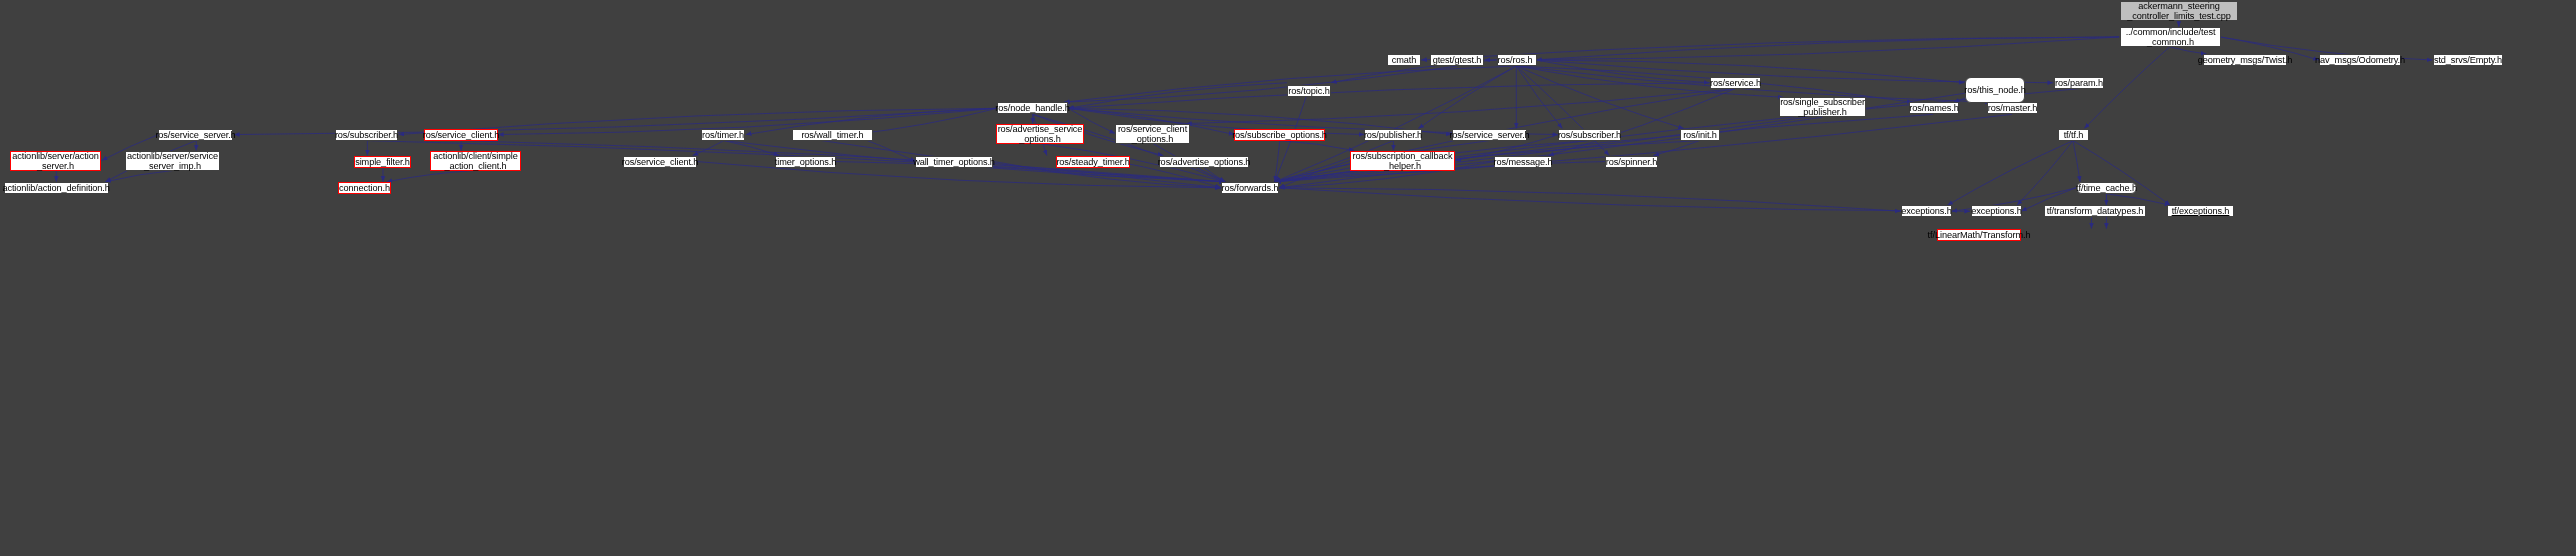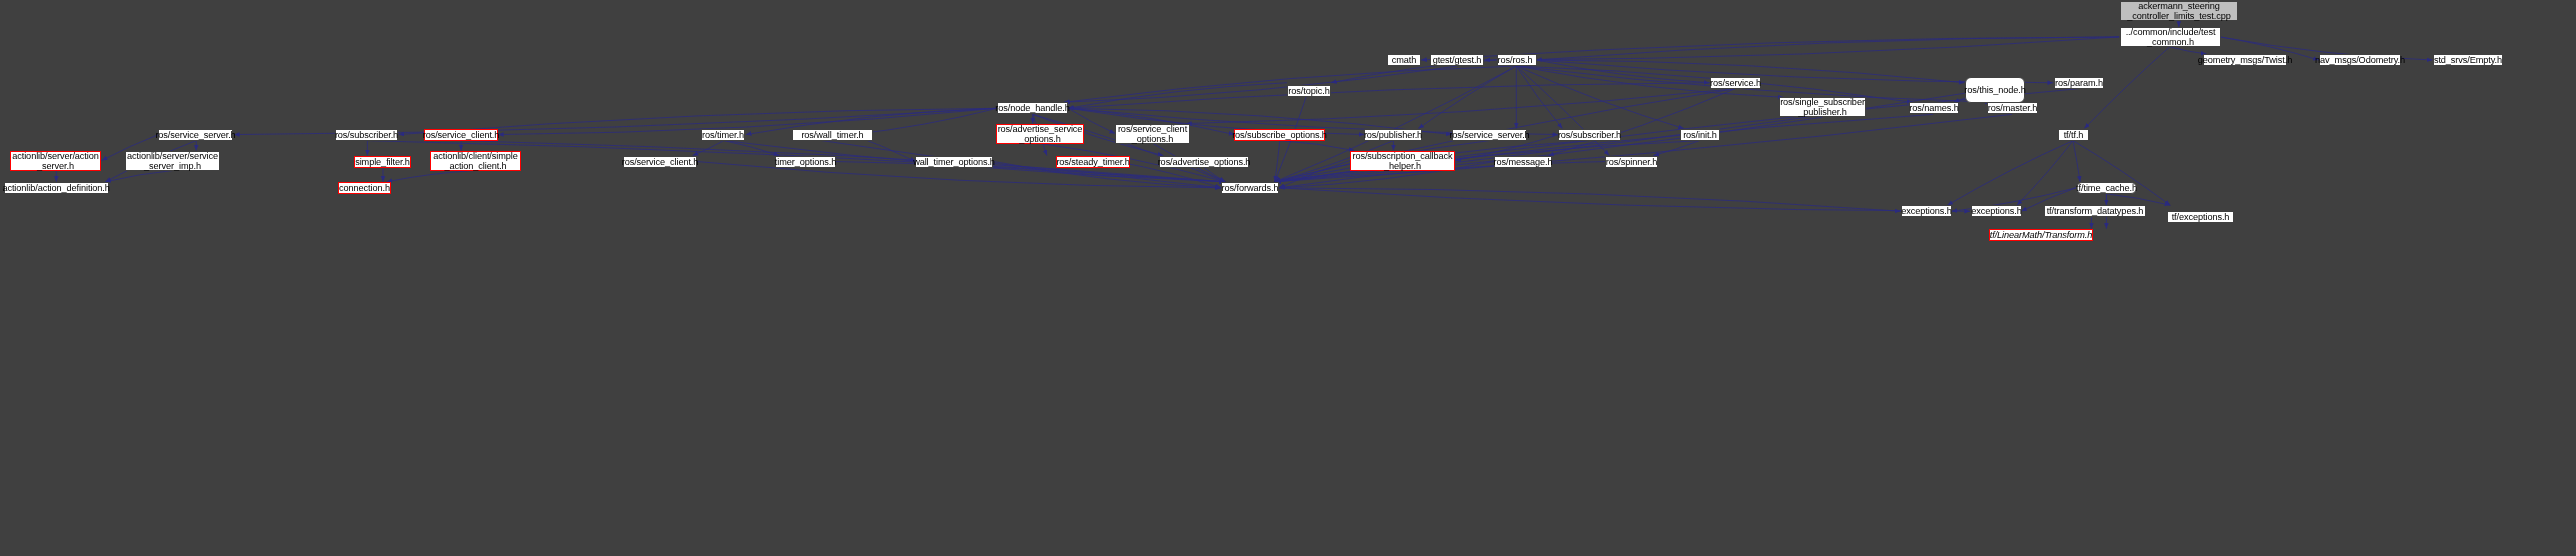--- a/index.html
+++ b/index.html
@@ -213,17 +213,17 @@
 _helper.h</span></div>
       <div class="node" style="left: 1494px; top: 156px; width: 58px; height: 12px;"><span class="node-label">ros/message.h</span></div>
       <div class="node" style="left: 1605px; top: 156px; width: 53px; height: 12px;"><span class="node-label">ros/spinner.h</span></div>
       <div class="node" style="left: 2076px; top: 182px; width: 61px; height: 12px; border-radius: 6px;"><span class="node-label">tf/time_cache.h</span></div>
       <div class="node" style="left: 3.6px; top: 182px; width: 105px; height: 12px;"><span class="node-label">actionlib/action_definition.h</span></div>
       <div class="node red" style="left: 338px; top: 182px; width: 53px; height: 12px;"><span class="node-label">connection.h</span></div>
       <div class="node" style="left: 1221px; top: 182px; width: 58px; height: 12px;"><span class="node-label">ros/forwards.h</span></div>
       <div class="node" style="left: 1901px; top: 205px; width: 51px; height: 12px;"><span class="node-label">exceptions.h</span></div>
       <div class="node" style="left: 1971px; top: 205px; width: 51px; height: 12px;"><span class="node-label">exceptions.h</span></div>
       <div class="node" style="left: 2044px; top: 205px; width: 102px; height: 12px;"><span class="node-label">tf/transform_datatypes.h</span></div>
-      <div class="node" style="left: 2167px; top: 211px; width: 67px; height: 12px;"><span class="node-label">tf/exceptions.h</span></div>
-      <div class="node red" style="left: 1989px; top: 229px; width: 104px; height: 12px; font-style: italic;"><span class="node-label">tf/LinearMath/Transform.h</span></div>
+      <div class="node" style="left: 2167px; top: 205px; width: 67px; height: 12px; text-decoration: underline;"><span class="node-label">tf/exceptions.h</span></div>
+      <div class="node red" style="left: 1937px; top: 229px; width: 84px; height: 12px;"><span class="node-label">tf/LinearMath/Transform.h</span></div>
     </div>
 </div>
 
 
 </body></html>

